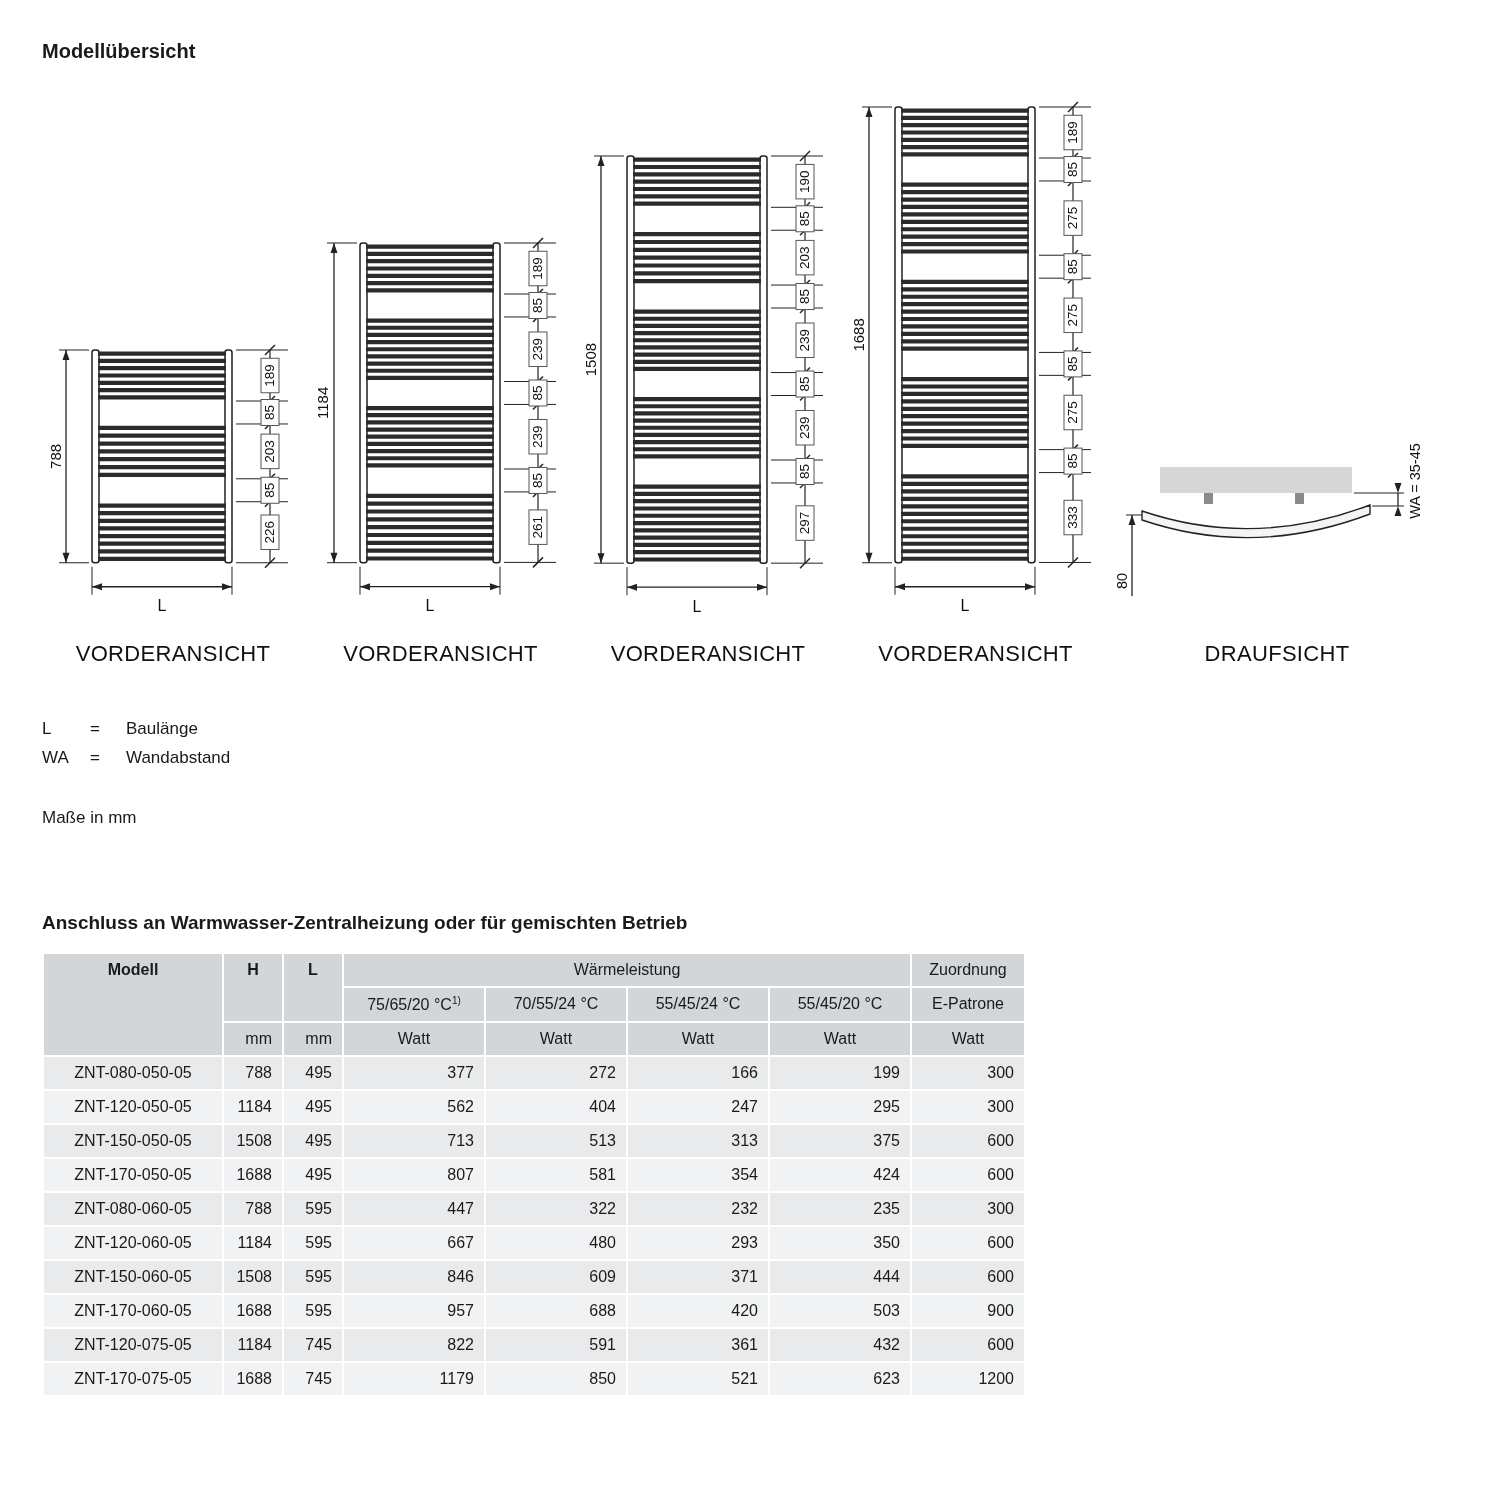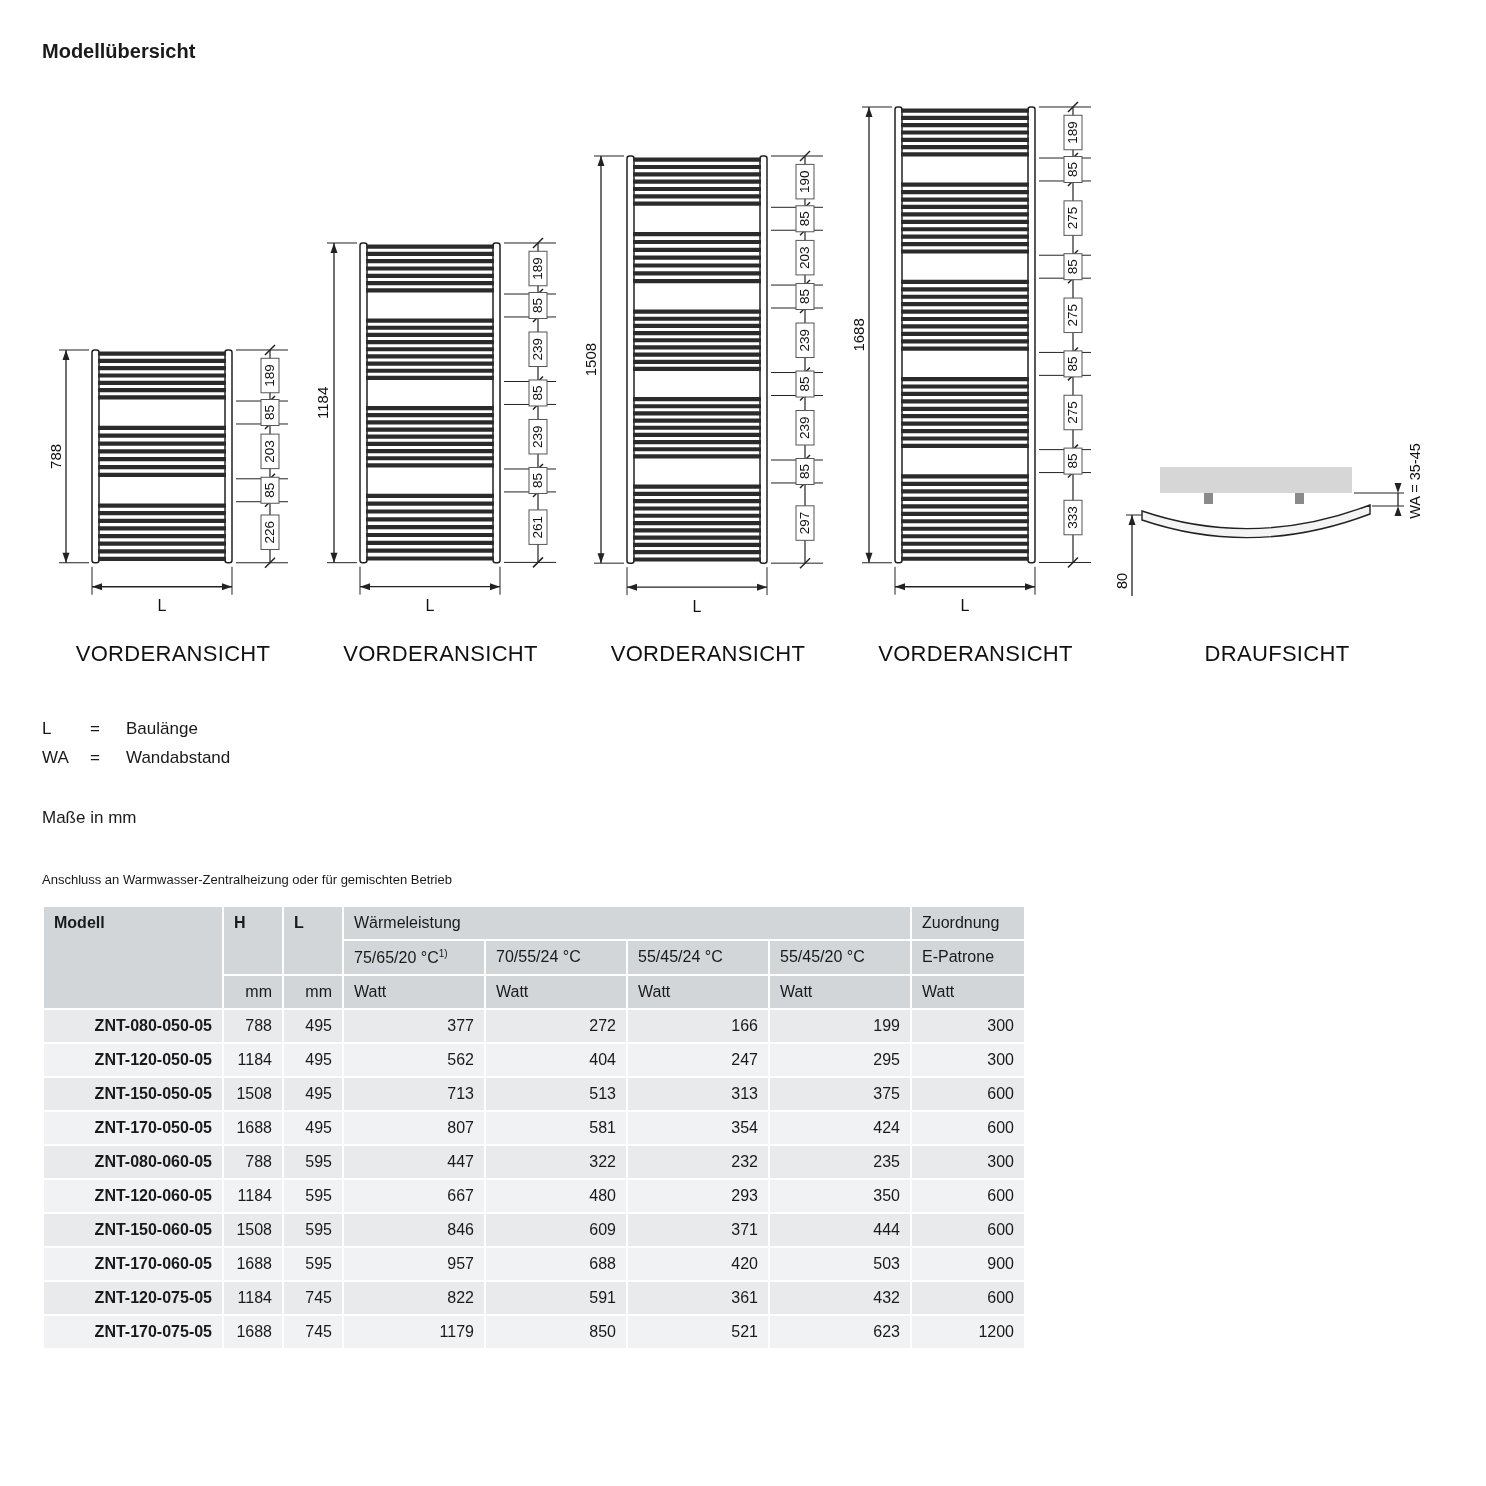--- a/index.html
+++ b/index.html
@@ -12,34 +12,34 @@
   }
   h1{font-size:20px;font-weight:bold;margin-bottom:32px}
   .figures-row{display:flex;justify-content:space-between;align-items:flex-end;width:1400px}
   .figure{display:flex;flex-direction:column;align-items:center}
   .fig-caption{font-size:22px;margin-top:18px;letter-spacing:.3px;color:#111}
   .legend{margin-top:52px;font-size:17px}
   .legend-row{display:flex;margin-bottom:9px}
   .lg-sym{width:48px}
   .lg-eq{width:36px}
   .note{margin-top:40px;font-size:17px}
-  h2{font-size:13px;font-weight:normal;margin-top:44px}
+  h2{font-size:19px;font-weight:bold;margin-top:84px}
   .subtitle{font-size:17px;margin-top:20px}
   table.spec-table{
     margin-top:18px;
     border-collapse:separate;border-spacing:2px;
     font-size:16px;table-layout:fixed;
   }
   .spec-table th,.spec-table td{padding:7px 10px;vertical-align:middle}
-  .spec-table thead th{background:#d2d6d9;font-weight:normal;vertical-align:top;text-align:left}
+  .spec-table thead th{background:#d2d6d9;font-weight:normal;vertical-align:top;text-align:center}
   .spec-table thead th.bold{font-weight:bold}
   .spec-table thead th.right{text-align:right;}
   .spec-table tbody tr:nth-child(odd) td{background:#e8eaec}
   .spec-table tbody tr:nth-child(even) td{background:#f0f2f3}
-  .cell-model{text-align:right;font-weight:bold;padding-left:12px}
+  .cell-model{text-align:center;font-weight:normal;padding-left:12px}
   .num{text-align:right;padding-right:12px}
   .ctr{text-align:right}
   sup{font-size:10px}
   svg{display:block}
 </style>
 </head>
 <body>
 
 <div class="page">
 

